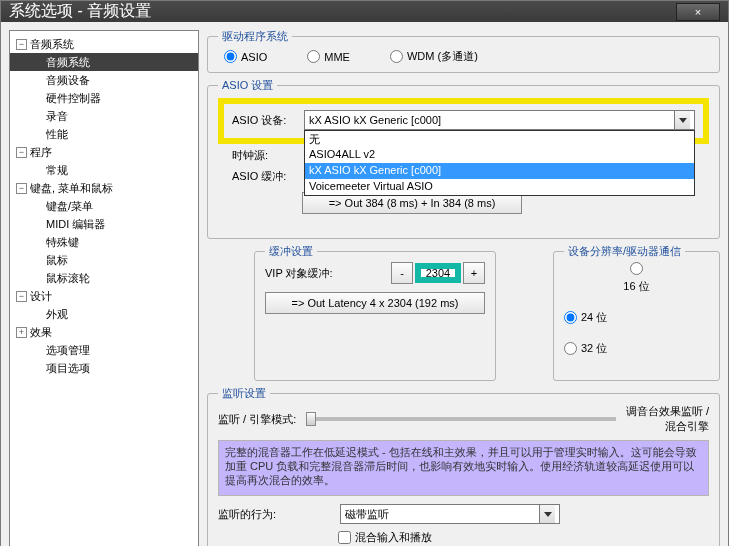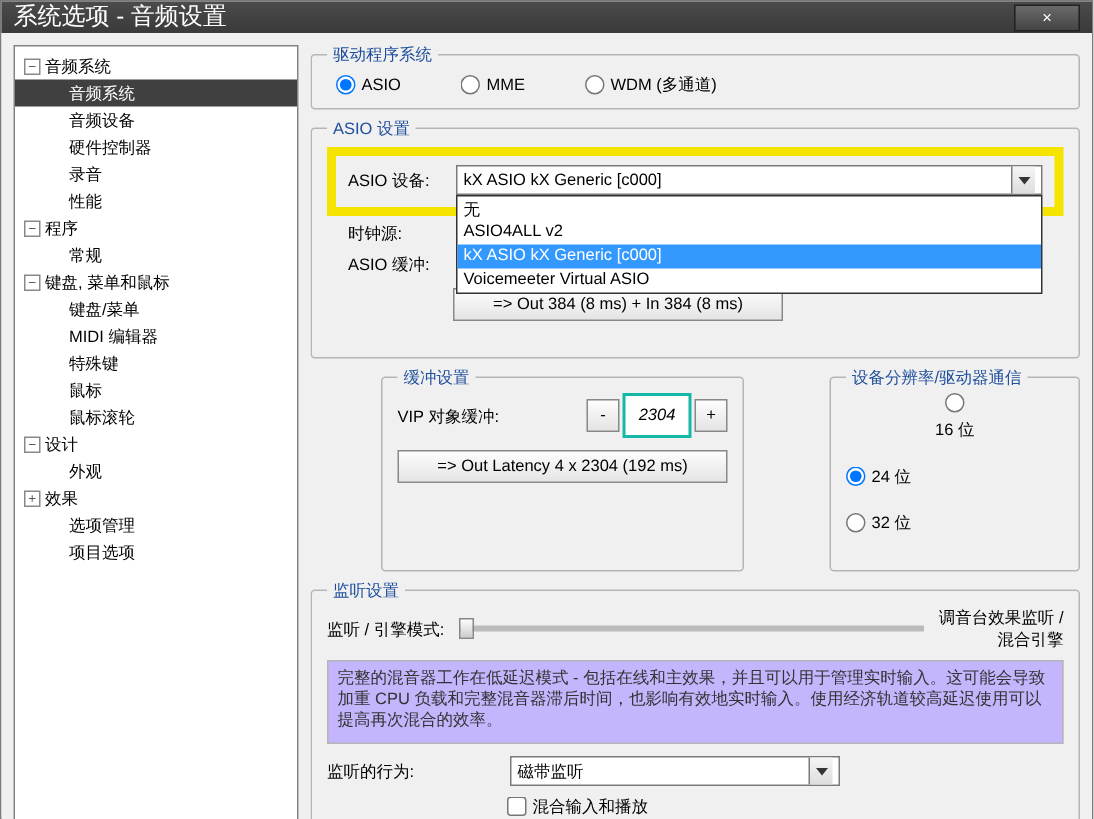--- a/index.html
+++ b/index.html
@@ -27,21 +27,21 @@
   .label { width: 70px; text-align: left; }
   .combo { position: relative; flex: 1; }
   .combo-field { height: 20px; border: 1px solid #7a7a7a; background: #fff; display: flex; align-items: center; padding: 0 4px; }
   .combo-field .txt { flex: 1; }
   .combo-btn { width: 16px; height: 18px; border-left: 1px solid #7a7a7a; display: flex; align-items: center; justify-content: center; background: linear-gradient(#f5f5f5,#ddd); }
   .arrowdn { width: 0; height: 0; border-left: 4px solid transparent; border-right: 4px solid transparent; border-top: 5px solid #333; }
   .dropdown { position: absolute; top: 20px; left: 0; right: 0; background: #fff; border: 1px solid #333; z-index: 10; }
   .dropdown .opt { padding: 1px 4px; height: 16px; }
   .dropdown .opt.sel { background: #3399ff; color: #fff; }
   .btn { height: 22px; border: 1px solid #888; background: linear-gradient(#fdfdfd,#e4e4e4); padding: 0 10px; display: inline-flex; align-items: center; justify-content: center; }
-  .textbox { height: 30px; border: 2px solid #14b8a6; background: #fff; padding: 0 4px; display: inline-flex; align-items: center; font-style: italic; }
+  .textbox { height: 20px; border: 6px solid #14b8a6; background: #fff; padding: 0 4px; display: inline-flex; align-items: center; }
   .twocol { display: flex; gap: 10px; }
   .twocol > div { flex: 1; margin-left: 47px; }
   .checkbox { display: flex; align-items: center; gap: 4px; }
   input[type=checkbox], input[type=radio] { margin: 0; }
   .slider { flex: 1; height: 4px; background: #bbb; position: relative; margin: 0 8px; }
   .slider .thumb { position: absolute; left: 0; top: -5px; width: 10px; height: 14px; background: linear-gradient(#fdfdfd,#ccc); border: 1px solid #888; }
   .readonly-multi { border: 1px solid #b5b5b5; background: #c4b5fd; padding: 4px 6px; height: 56px; overflow: hidden; line-height: 14px; color: #333; }
   .bottombar { display: flex; justify-content: flex-end; gap: 6px; padding: 6px 10px; border-top: 1px solid #ccc; }
 </style>
 </head>

